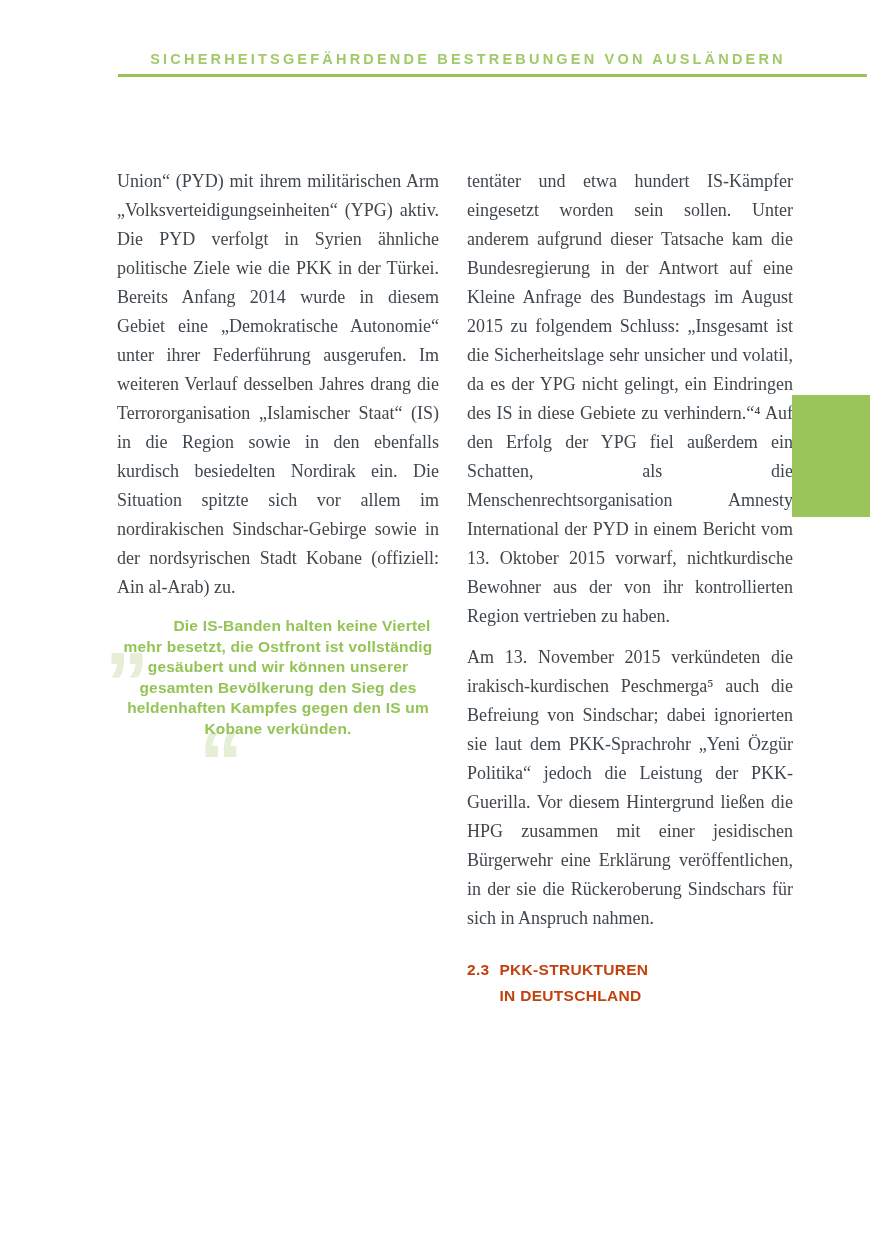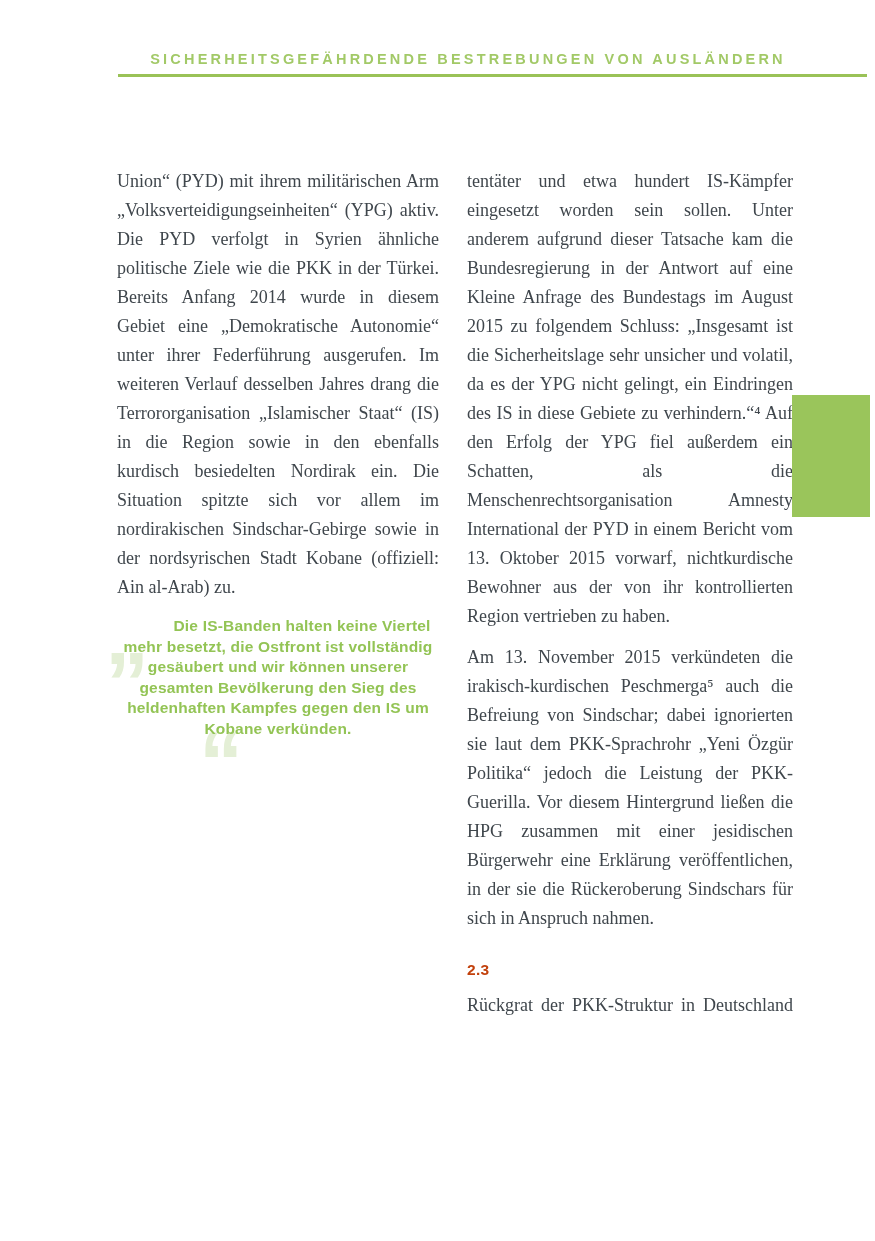--- a/index.html
+++ b/index.html
@@ -78,20 +78,24 @@
       <span class="qmark qmark-close">“</span>
       <p class="quote-text">Die IS-Banden halten keine Viertel mehr besetzt, die Ostfront ist vollständig gesäubert und wir können unserer gesamten Bevölkerung den Sieg des heldenhaften Kampfes gegen den IS um Kobane verkünden.</p>
     </div>
   </div>
 
   <div class="col col-right">
     <p>tentäter und etwa hundert IS-Kämpfer eingesetzt worden sein sollen. Unter anderem aufgrund dieser Tatsache kam die Bundesregierung in der Antwort auf eine Kleine Anfrage des Bundestags im August 2015 zu folgendem Schluss: „Insgesamt ist die Sicherheitslage sehr unsicher und volatil, da es der YPG nicht gelingt, ein Eindringen des IS in diese Gebiete zu verhindern.“⁴ Auf den Erfolg der YPG fiel außerdem ein Schatten, als die Menschenrechtsorganisation Amnesty International der PYD in einem Bericht vom 13. Oktober 2015 vorwarf, nichtkurdische Bewohner aus der von ihr kontrollierten Region vertrieben zu haben.</p>
     <p>Am 13. November 2015 verkündeten die irakisch-kurdischen Peschmerga⁵ auch die Befreiung von Sindschar; dabei ignorierten sie laut dem PKK-Sprachrohr „Yeni Özgür Politika“ jedoch die Leistung der PKK-Guerilla. Vor diesem Hintergrund ließen die HPG zusammen mit einer jesidischen Bürgerwehr eine Erklärung veröffentlichen, in der sie die Rückeroberung Sindschars für sich in Anspruch nahmen.</p>
     <div class="section-heading">
       <span class="sec-num">2.3</span>
+      <span class="sec-title">
+        <span>PKK-STRUKTUREN</span>
+        <span>IN DEUTSCHLAND</span>
+      </span>
     </div>
     <p>Rückgrat der PKK-Struktur in Deutschland ist die „Koordination der kurdisch-</p>
   </div>
 
   <div class="green-tab"></div>
 
 
   <div class="page-number">105</div>
 
 </div>

